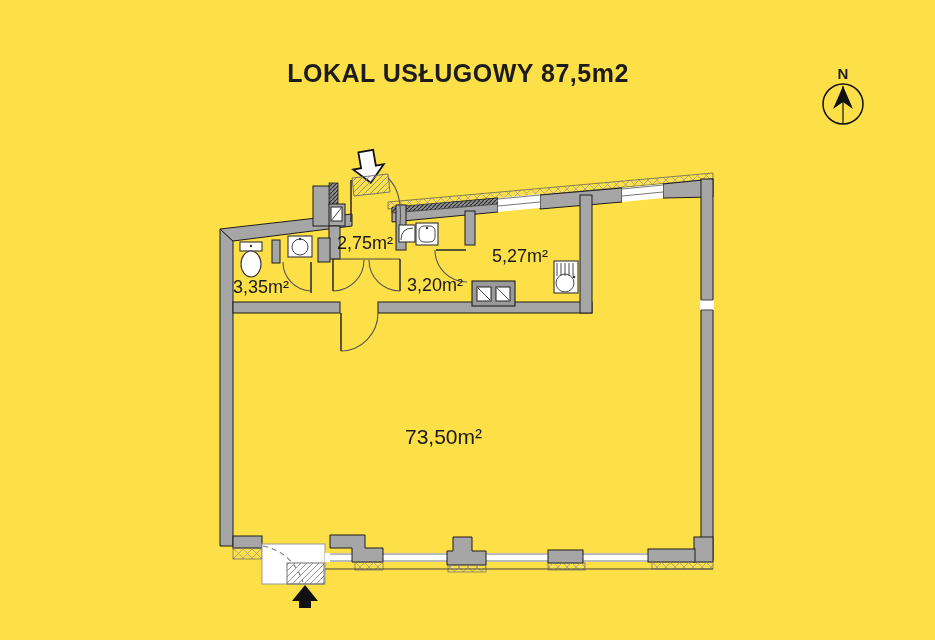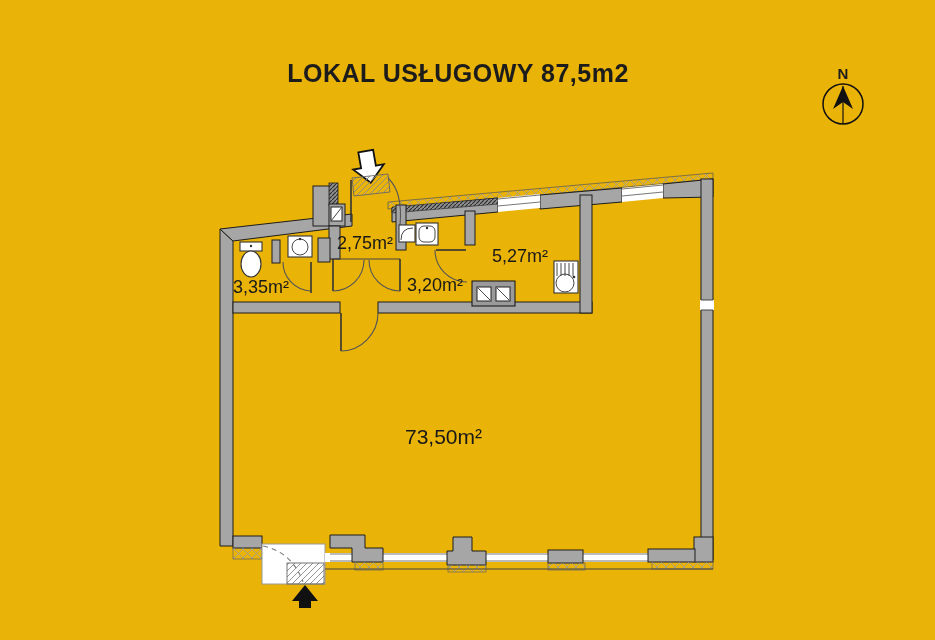--- a/index.html
+++ b/index.html
@@ -1,16 +1,16 @@
 <!DOCTYPE html>
 <html><head>
 <meta charset="utf-8">
 <style>
   html,body{margin:0;padding:0;background:#ffffff;}
-  .page{position:relative;width:935px;height:640px;background:#eab308;overflow:hidden;
+  .page{position:relative;width:935px;height:640px;background:#fde047;overflow:hidden;
         font-family:"Liberation Sans",sans-serif;}
   svg{position:absolute;top:0;left:0;}
   text{fill:#1c1c1c;}
   .title-text{font-family:"Liberation Sans",sans-serif;font-size:25px;font-weight:bold;letter-spacing:.5px;}
   .room-label{font-family:"Liberation Sans",sans-serif;font-size:18px;fill:#191919;}
   .big-label{font-family:"Liberation Sans",sans-serif;font-size:21px;fill:#191919;}
   .north-label{font-family:"Liberation Sans",sans-serif;font-size:15px;font-weight:bold;}
   .wall{fill:#a6a6a6;stroke:#1c1c1c;stroke-width:1;}
   .wall-dk{fill:#9a9a9a;stroke:#111;stroke-width:1;}
   .thinline{stroke:#444;stroke-width:1;fill:none;}

